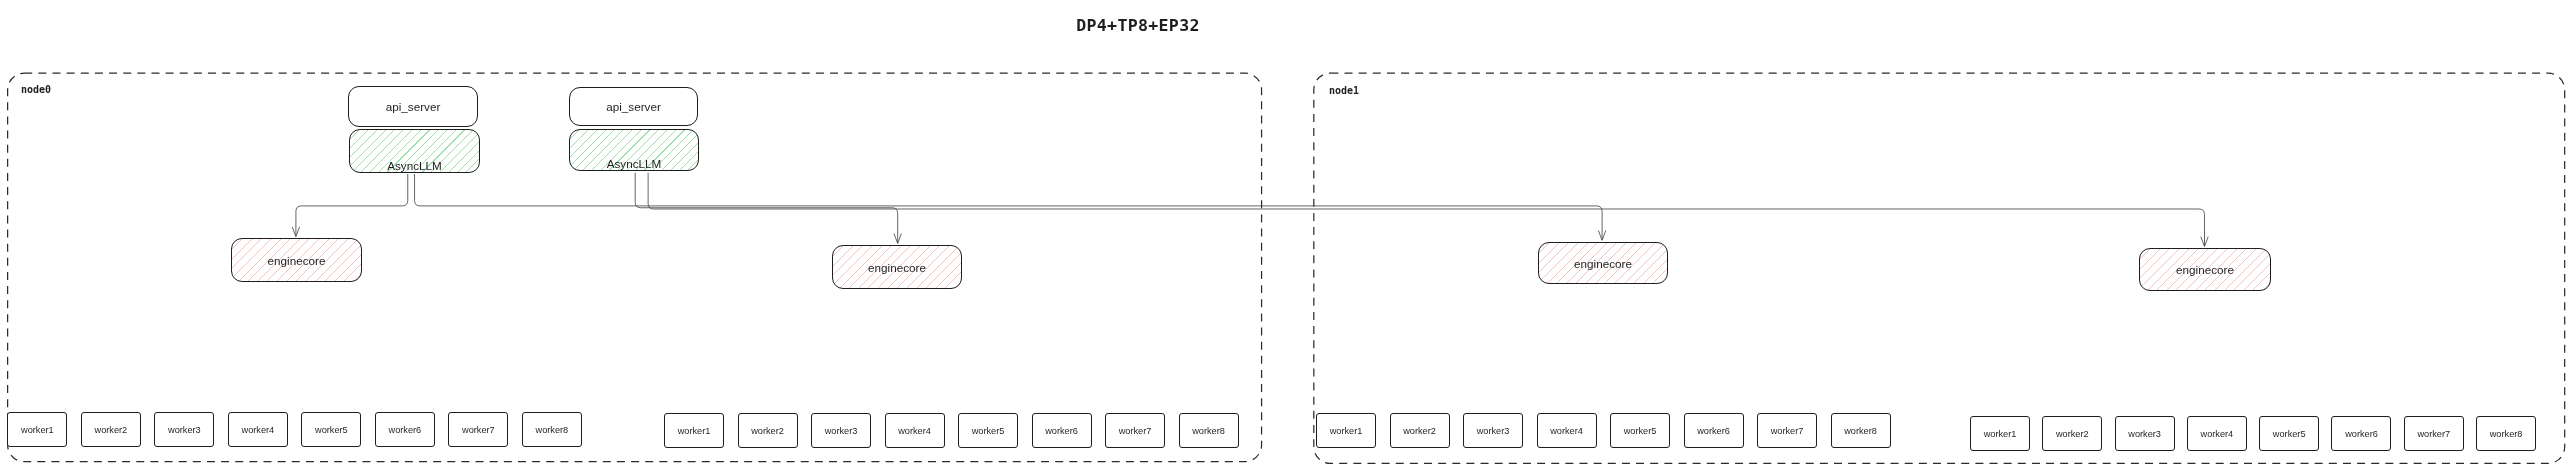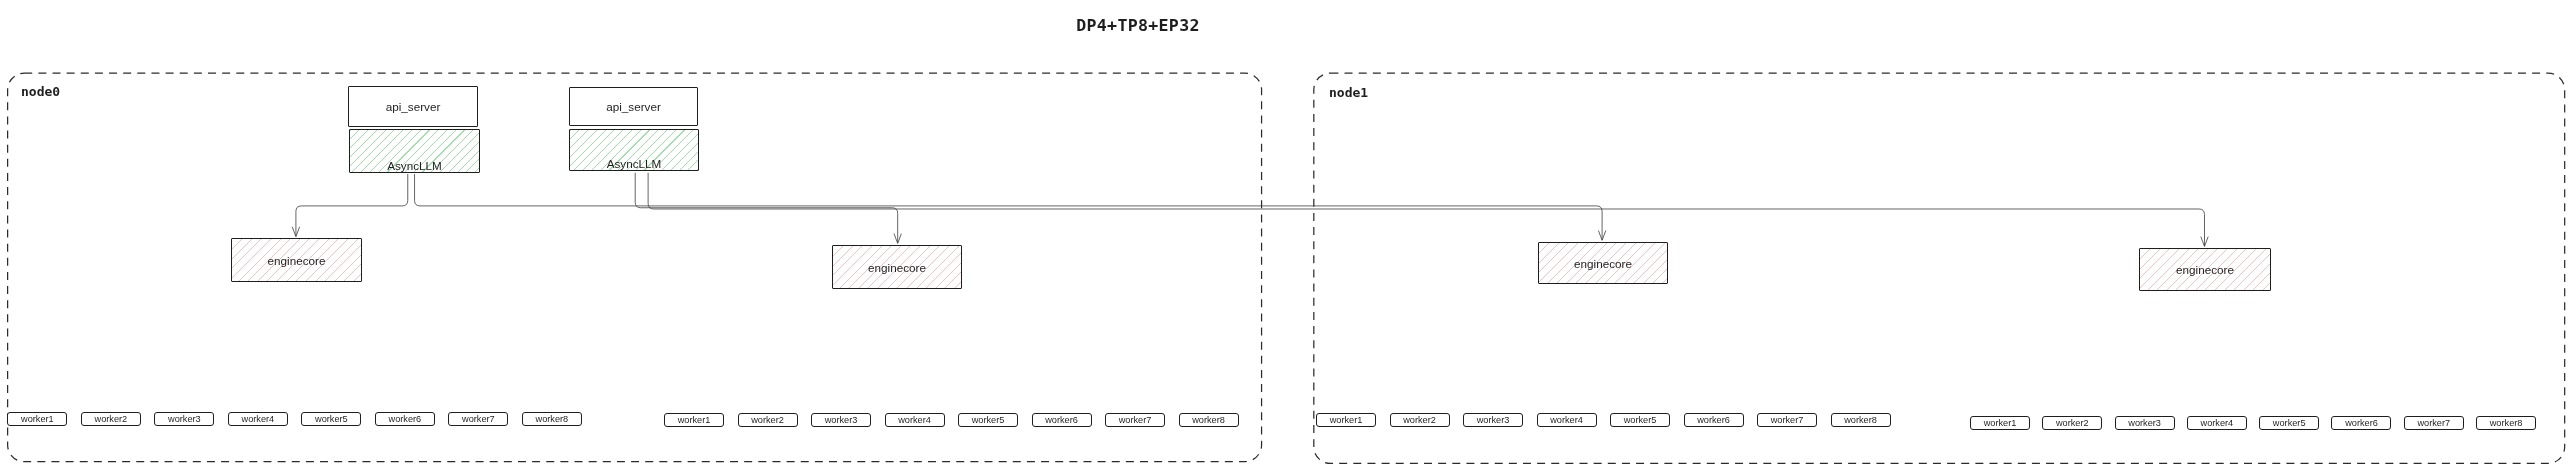--- a/index.html
+++ b/index.html
@@ -8,43 +8,43 @@
     font-family:"Liberation Sans", sans-serif;color:#1e1e1e;
   }
   .title{
     position:absolute;left:0;top:3.7px;width:2276px;text-align:center;
     font-family:"DejaVu Sans Mono", monospace;font-size:16.6px;font-weight:600;
     letter-spacing:0.3px;color:#1e1e1e;margin-top:12px;
   }
   svg.layer{position:absolute;left:0;top:0;}
   .node-label{
     position:absolute;font-family:"DejaVu Sans Mono", monospace;
-    font-size:13px;font-weight:600;color:#1e1e1e;
+    font-size:10px;font-weight:600;color:#1e1e1e;
   }
   .box{
-    position:absolute;box-sizing:border-box;border:1.4px solid #1e1e1e;border-radius:1px;
+    position:absolute;box-sizing:border-box;border:1.4px solid #1e1e1e;border-radius:11px;
     background-color:#ffffff;display:flex;align-items:center;justify-content:center;
     font-size:11.7px;color:#1e1e1e;
   }
   .hatch-green{
     background-image:repeating-linear-gradient(135deg,
       rgba(64,192,87,0.50) 0px, rgba(64,192,87,0.50) 0.8px,
       transparent 0.8px, transparent 6.2px);
     align-items:flex-end;
   }
   .hatch-red{
     background-image:repeating-linear-gradient(135deg,
       rgba(224,73,73,0.34) 0px, rgba(224,73,73,0.34) 0.7px,
       transparent 0.7px, transparent 6.8px);
   }
   .worker-group{position:absolute;display:flex;}
   .gap22{gap:13.5px;}
   .gap20{gap:12.3px;}
   .worker{
-    box-sizing:border-box;width:60px;height:14px;border:1.2px solid #1e1e1e;border-radius:3px;
+    box-sizing:border-box;width:60px;height:35px;border:1.2px solid #1e1e1e;border-radius:3px;
     background:#ffffff;display:flex;align-items:center;justify-content:center;
     font-size:9.2px;color:#1e1e1e;white-space:nowrap;
   }
 </style>
 </head>
 <body>
 
 <div class="canvas">
 
   <div class="title">DP4+TP8+EP32</div>

